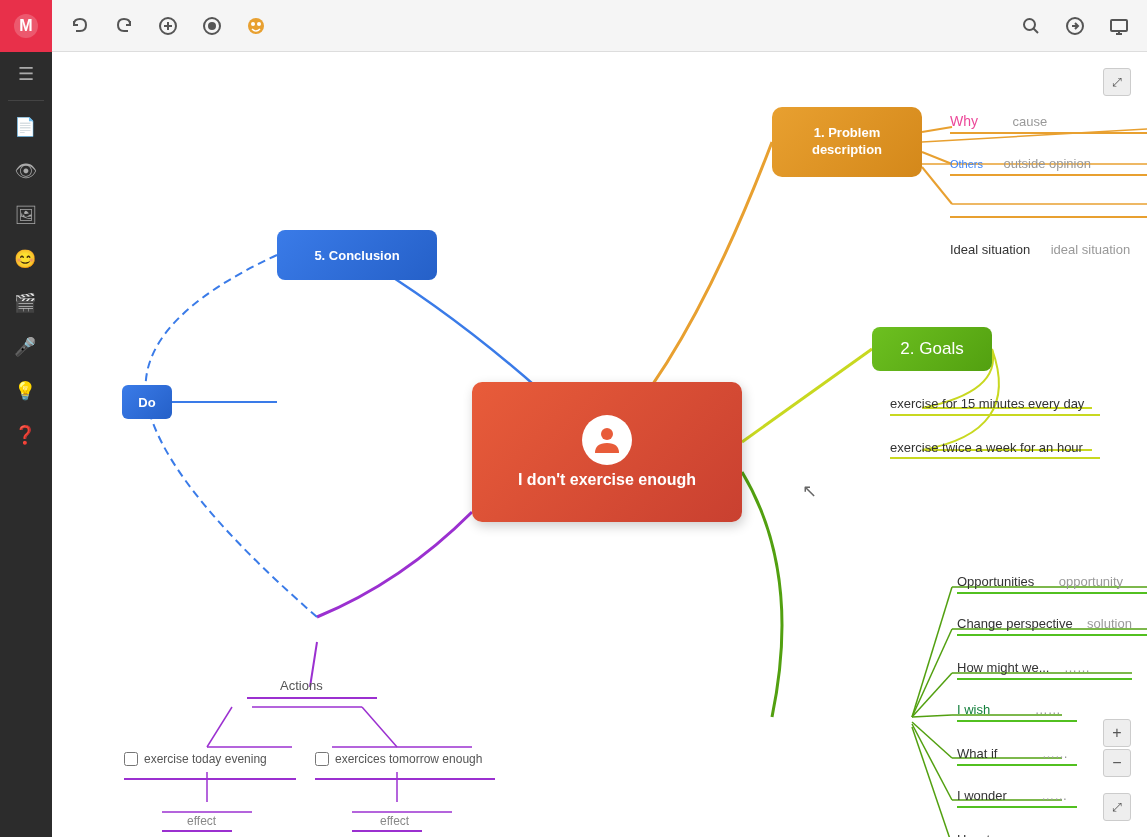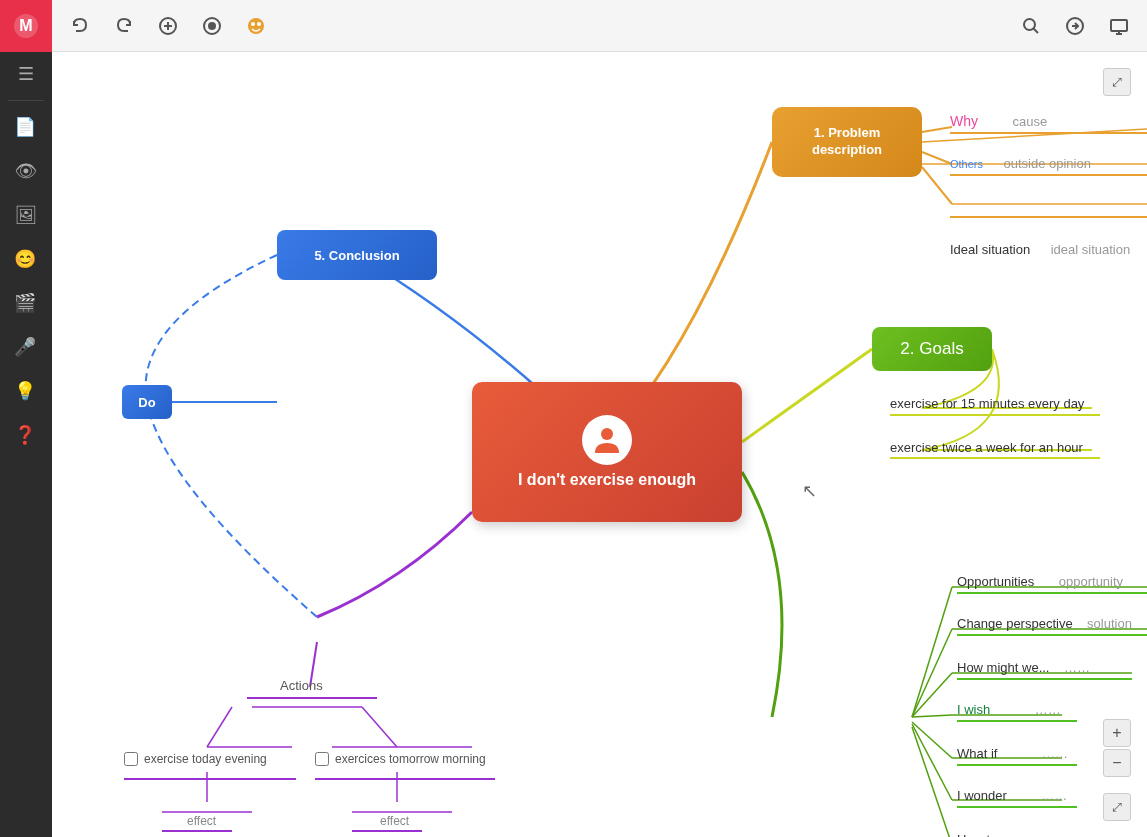--- a/index.html
+++ b/index.html
@@ -449,21 +449,21 @@
     <div style="position:absolute; left:195px; top:645px; width:130px; height:1.5px; background:#9b30d0;"></div>
 
     <div class="checkbox-item" style="left:72px; top:700px;">
       <input type="checkbox" style="">
       <span style="font-size:12px;color:#555;">exercise today evening</span>
     </div>
     <div style="position:absolute; left:72px; top:726px; width:172px; height:1.5px; background:#9b30d0;"></div>
 
     <div class="checkbox-item" style="left:263px; top:700px;">
       <input type="checkbox" style="">
-      <span style="font-size:12px;color:#555;">exercices tomorrow morning</span>
+      <span style="font-size:12px;color:#555;">exercices tomorrow enough</span>
     </div>
     <div style="position:absolute; left:263px; top:726px; width:180px; height:1.5px; background:#9b30d0;"></div>
 
     <div style="position:absolute; left:135px; top:762px; font-size:12px; color:#888;">effect</div>
     <div style="position:absolute; left:110px; top:778px; width:70px; height:1.5px; background:#9b30d0;"></div>
 
     <div style="position:absolute; left:328px; top:762px; font-size:12px; color:#888;">effect</div>
     <div style="position:absolute; left:300px; top:778px; width:70px; height:1.5px; background:#9b30d0;"></div>
 
     <div style="position:absolute; left:750px; top:428px; font-size:18px; color:#666; pointer-events:none;">↖</div>

